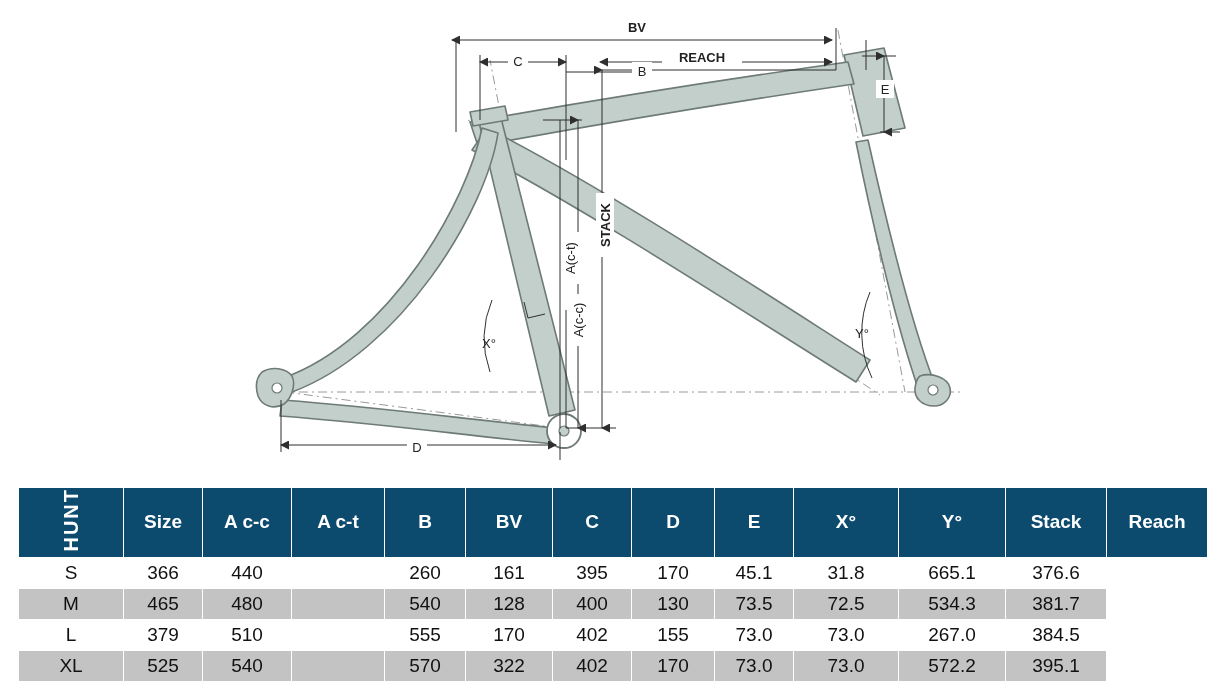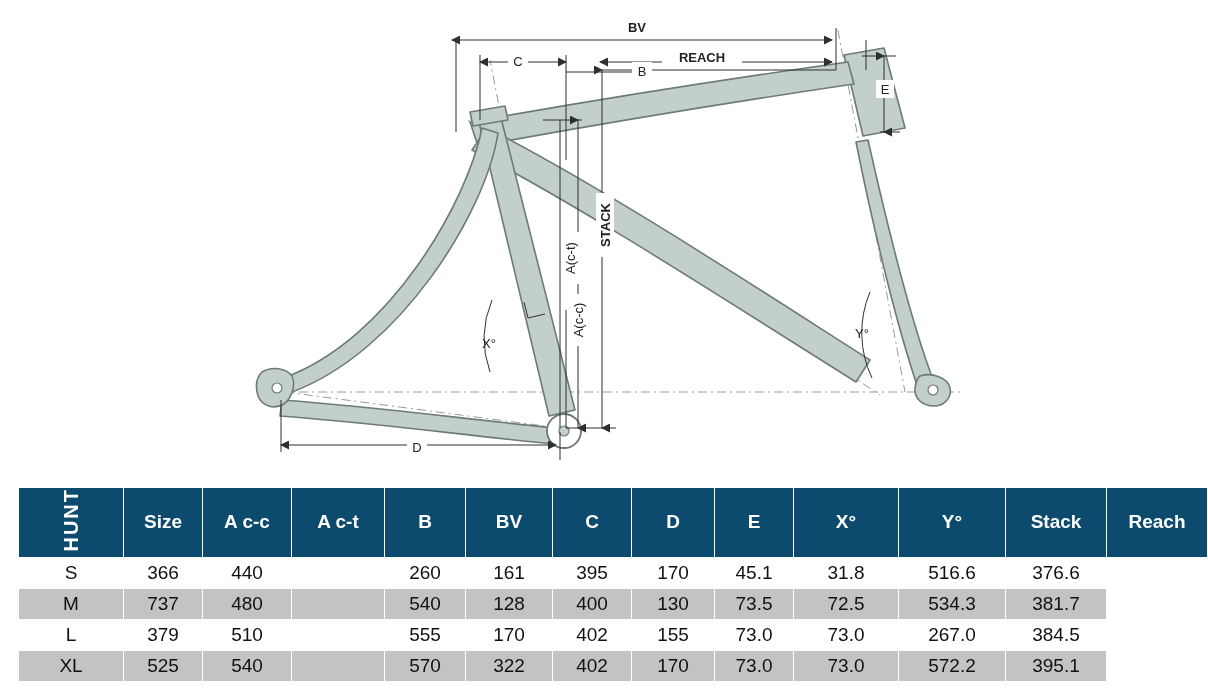--- a/index.html
+++ b/index.html
@@ -266,26 +266,26 @@
         <td class="size-cell">S</td>
         <td>366</td>
         <td>440</td>
         <td></td>
         <td>260</td>
         <td>161</td>
         <td>395</td>
         <td>170</td>
         <td>45.1</td>
         <td>31.8</td>
-        <td>516.6</td>
+        <td>665.1</td>
         <td>376.6</td>
       </tr>
       <tr class="row-even">
         <td class="size-cell">M</td>
-        <td>737</td>
+        <td>465</td>
         <td>480</td>
         <td></td>
         <td>540</td>
         <td>128</td>
         <td>400</td>
         <td>130</td>
         <td>73.5</td>
         <td>72.5</td>
         <td>534.3</td>
         <td>381.7</td>

